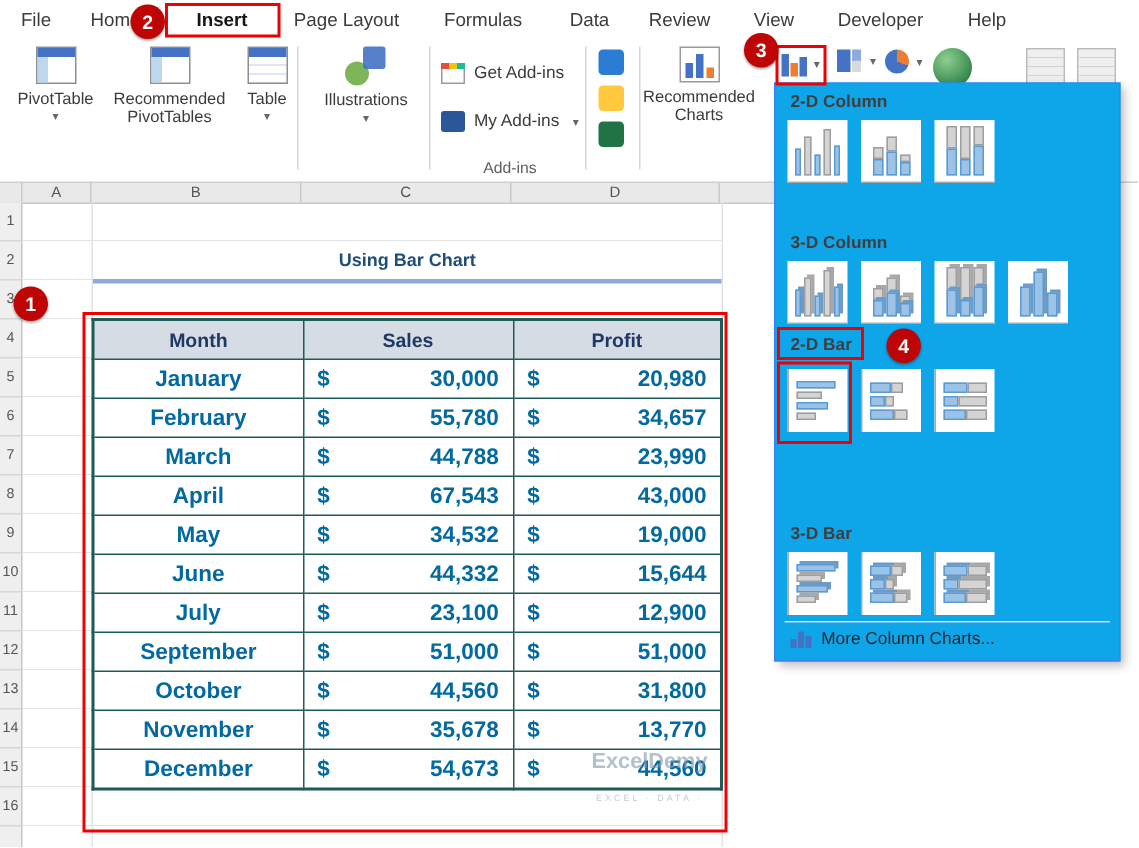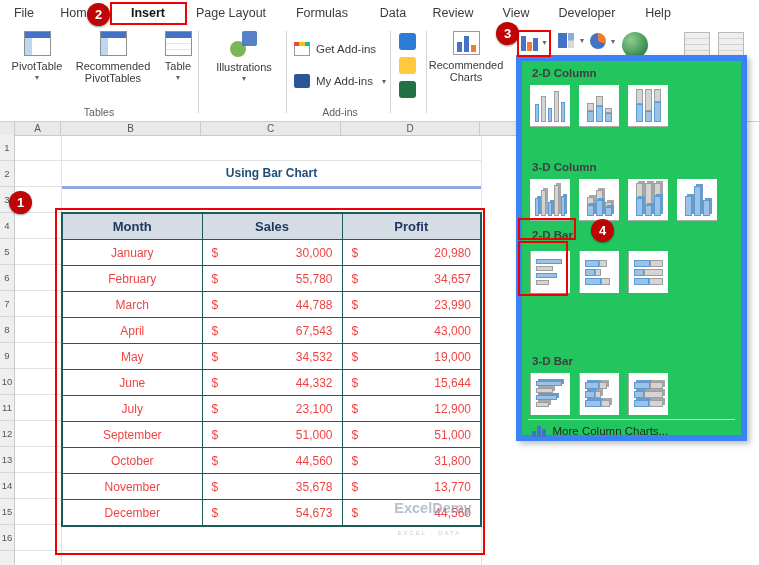--- a/index.html
+++ b/index.html
@@ -67,34 +67,34 @@
   .vline{position:absolute;left:61px;top:135px;width:1px;height:430px;background:#e3e3e3;z-index:0;}
   .sheet-title{position:absolute;left:62px;top:160px;width:419px;height:25px;display:flex;
                align-items:center;justify-content:center;font-size:12px;font-weight:bold;
                color:var(--title-blue,#1F4E79);z-index:1;}
   .title-rule{position:absolute;left:62px;top:186px;width:419px;height:3px;
               background:var(--underline-blue,#8EA9DB);z-index:1;}
 
   .datatable{position:absolute;left:61px;top:212px;border-collapse:collapse;table-layout:fixed;
              background:#fff;z-index:2;border:2px solid var(--table-border,#1D5B57);}
   .datatable th,.datatable td{border:1px solid var(--table-border,#1D5B57);height:25px;padding:0;
-             font-size:12px;color:#ef4444;}
+             font-size:15px;color:#0369a1;font-weight:bold;}
   .datatable th{background:var(--header-fill,#D6DCE4);color:var(--header-text,#1F3864);
                 font-weight:bold;font-size:13px;text-align:center;}
   .mon{text-align:center;}
   .cf{display:flex;justify-content:space-between;align-items:center;padding:0 9px;}
 
   .watermark{position:absolute;left:378px;top:500px;width:110px;z-index:3;color:rgba(136,154,176,.62);
              text-align:center;pointer-events:none;}
   .wm1{font-size:14.5px;font-weight:bold;}
   .wm2{font-size:6px;letter-spacing:2px;margin-top:14px;color:rgba(136,154,176,.5);}
 
   
-  .panel{position:absolute;left:516px;top:55px;width:231px;height:386px;background:#22c55e;
-         border:6px solid #3b82f6;box-shadow:3px 3px 6px rgba(0,0,0,.25);z-index:20;box-sizing:border-box;}
+  .panel{position:absolute;left:516px;top:55px;width:231px;height:386px;background:#0ea5e9;
+         border:1px solid #3b82f6;box-shadow:3px 3px 6px rgba(0,0,0,.25);z-index:20;box-sizing:border-box;}
   .sec-title{position:absolute;left:10px;font-size:11.5px;font-weight:bold;color:#3f3f3f;}
   .icon-row{position:absolute;left:8px;display:flex;gap:9px;}
   .mini{width:40px;height:42px;box-sizing:border-box;padding:4px 5px;background:#fff;display:flex;gap:2px;}
   .mini.v{align-items:flex-end;justify-content:center;border-bottom:1px solid #ababab;}
   .mini.h{flex-direction:column;justify-content:center;align-items:flex-start;border-left:1px solid #ababab;}
   .seg.u{background:var(--chart-blue,#9CC3E6);outline:1px solid #5B9BD5;outline-offset:-1px;}
   .seg.y{background:var(--chart-gray,#D4D4D4);outline:1px solid #9e9e9e;outline-offset:-1px;}
   .mini.d3 .seg.u{box-shadow:2px -2px 0 0 #6d9bc4;}
   .mini.d3 .seg.y{box-shadow:2px -2px 0 0 #a8a8a8;}
   .menu-sep{position:absolute;left:6px;right:6px;height:1px;background:#d9d9d9;}
@@ -132,21 +132,20 @@
     </div>
     <div class="bigbtn" style="left:70px;width:86px">
       <span class="grid-ic"></span>
       <span class="lbl">Recommended PivotTables</span>
     </div>
     <div class="bigbtn" style="left:158px;width:40px">
       <span class="grid-ic table-ic"></span>
       <span class="lbl">Table</span>
       <span class="vcaret">▾</span>
     </div>
-    <div class="grouplbl" style="left:0;width:198px">Tables</div>
     <div class="divider" style="left:198px"></div>
 
     <div class="bigbtn" style="left:208px;width:72px">
       <span class="illus-ic"></span>
       <span class="lbl">Illustrations</span>
       <span class="vcaret">▾</span>
     </div>
     <div class="divider" style="left:286px"></div>
 
     <div class="medbtn" style="left:294px;top:38px">

